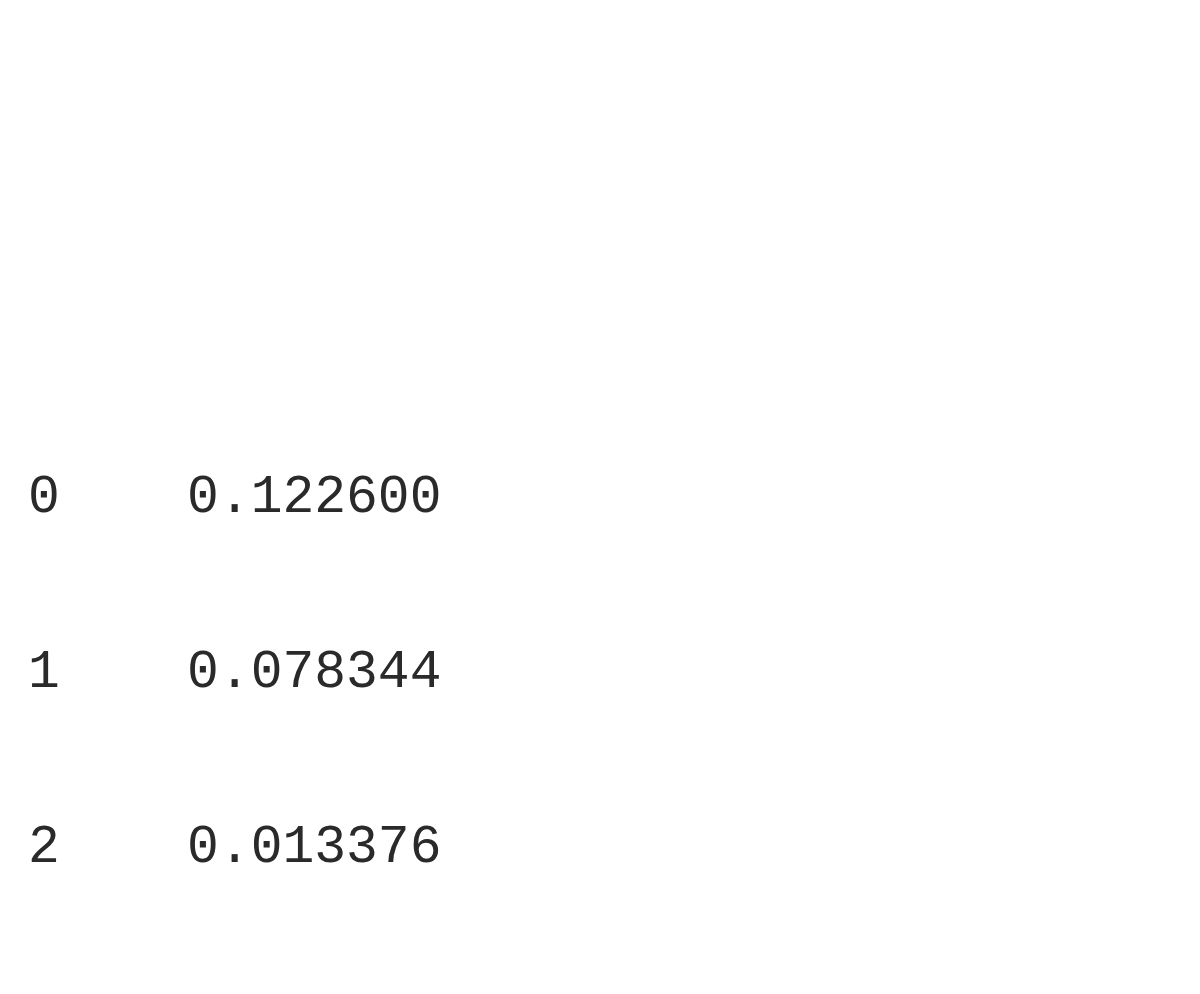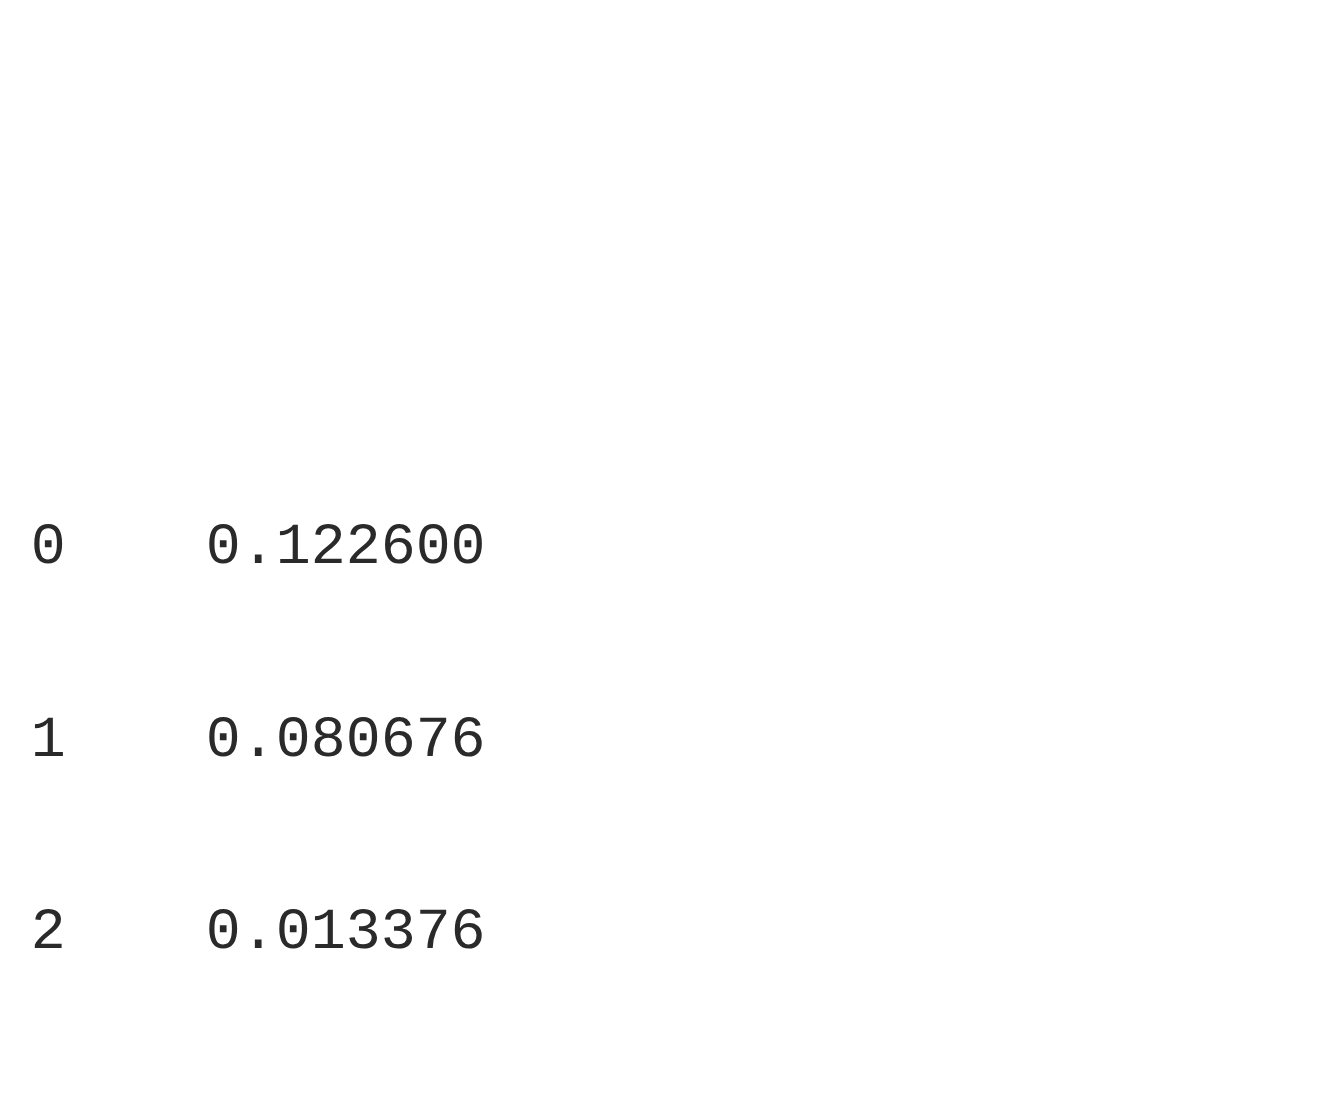--- a/index.html
+++ b/index.html
@@ -33,21 +33,21 @@
       display: inline-block;
     }
   </style>
 </head>
 <body>
 
 
 
 <div>
 <span class="row"><span class="idx">0</span><span class="gap"></span><span class="val">0.122600</span></span>
-<span class="row"><span class="idx">1</span><span class="gap"></span><span class="val">0.080676</span></span>
+<span class="row"><span class="idx">1</span><span class="gap"></span><span class="val">0.078344</span></span>
 <span class="row"><span class="idx">2</span><span class="gap"></span><span class="val">0.013376</span></span>
 <span class="row"><span class="idx">3</span><span class="gap"></span><span class="val">0.128633</span></span>
 
 
 
 
 
 
 
 </div>

